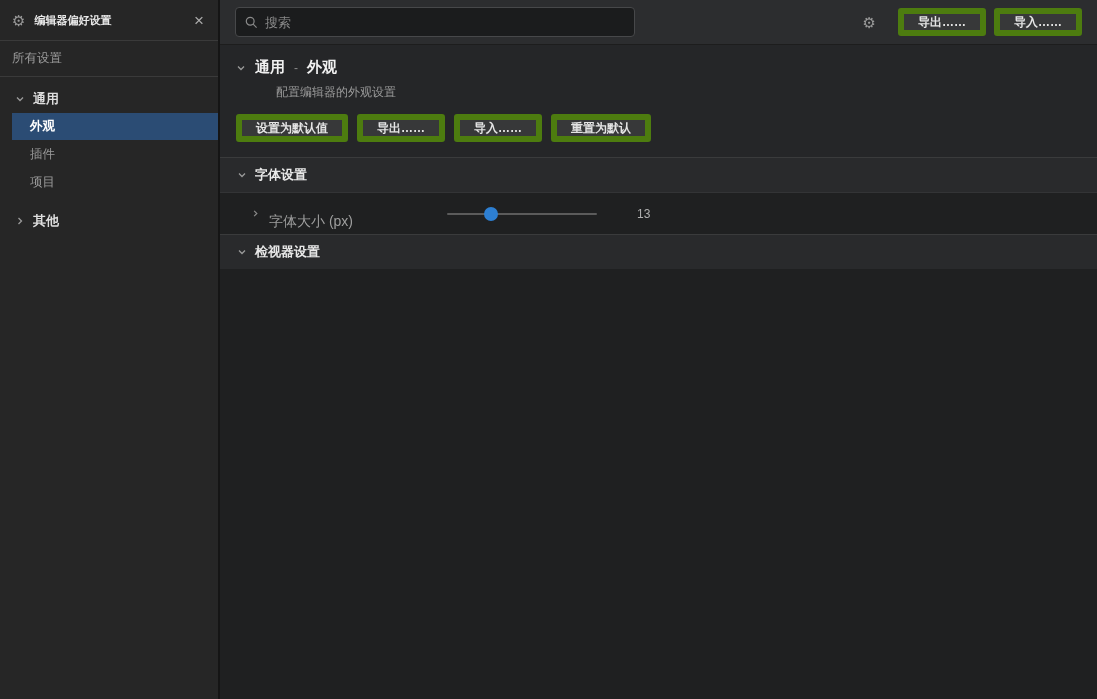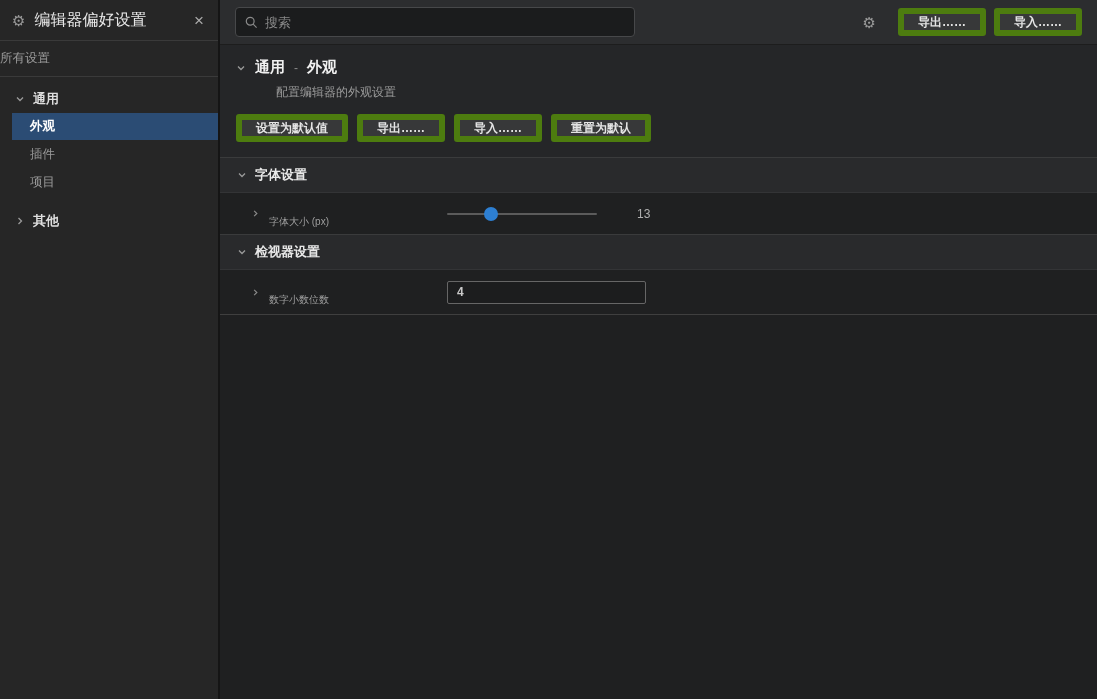--- a/index.html
+++ b/index.html
@@ -6,23 +6,23 @@
   html,body { width:1097px; height:699px; overflow:hidden; background:#1f2021;
     font-family:"Liberation Sans","DejaVu Sans",sans-serif; }
   .app { display:flex; width:1097px; height:699px; }
 
   
   .sidebar { width:220px; height:100%; background:#262626; border-right:2px solid #151515;
     flex:none; display:flex; flex-direction:column; }
   .sb-titlebar { height:41px; display:flex; align-items:center; padding:0 12px;
     border-bottom:1px solid #3a3a3a; gap:9px; }
   .gear { color:#9a9a9a; font-size:15px; line-height:1; }
-  .sb-title { font-size:16px; font-weight:400; color:#e8e8e8; flex:1; }
+  .sb-title { font-size:11px; font-weight:700; color:#e8e8e8; flex:1; }
   .close-x { color:#ababab; font-size:17px; line-height:1; cursor:pointer; padding:0 2px; }
-  .sb-allsettings { height:36px; display:flex; align-items:center; 
+  .sb-allsettings { height:36px; display:flex; align-items:center; padding-left:12px;
     color:#9a9a9a; font-size:12.5px; border-bottom:1px solid #3a3a3a; cursor:pointer; }
   .tree { padding-top:9px; }
   .tree-group { margin-bottom:6px; }
   .tg-row { height:25px; display:flex; align-items:center; padding-left:15px; gap:8px;
     color:#dedede; font-size:13px; font-weight:700; cursor:pointer; }
   .tg-row .chev { color:#9a9a9a; display:flex; }
   .tree-children { margin-left:12px; margin-top:2px; }
   .tc-row { height:27px; display:flex; align-items:center; padding-left:18px;
     color:#9a9a9a; font-size:12.5px; cursor:pointer; margin-bottom:1px; }
   .tc-row.selected { background:#2b4c74; color:#ffffff; font-weight:600; }
@@ -53,21 +53,21 @@
   .hb-subtitle { margin-top:7px; font-size:12px; color:#9b9b9b;padding-left:40px; }
   .hb-buttons { margin-top:13px; display:flex; gap:9px; }
 
   .section-header { height:35px; background:#292a2c; border-top:1px solid #3a3b3c;
     display:flex; align-items:center; padding-left:17px; gap:8px; flex:none; }
   .section-header .chev { color:#9a9a9a; display:flex; }
   .section-title { font-size:13px; font-weight:700; color:#e8e8e8; }
   .srow { display:flex; align-items:center; padding-left:31px; background:#1f2021;
     border-top:1px solid #333436; flex:none; }
   .srow .chev { color:#8a8a8a; display:flex; width:12px; margin-right:6px; }
-  .srow-label { width:178px; color:#9f9f9f; font-size:10px;margin-top:16px; }
+  .srow-label { width:178px; color:#9f9f9f; font-size:14px;margin-top:16px; }
   .row-font { height:42px; }
   .row-decimal { height:46px; border-bottom:1px solid #3f3f3f; }
 
   .slider { position:relative; width:150px; height:14px; cursor:pointer; }
   .slider-track { position:absolute; left:0; right:0; top:6px; height:2px;
     background:#5b5b5b; border-radius:1px; }
   .slider-thumb { position:absolute; top:0; width:14px; height:14px; border-radius:50%;
     background:#2d7fd2; margin-left:-7px; cursor:grab; }
   .slider-value { margin-left:40px; color:#b0b0b0; font-size:12px; }
 
@@ -178,25 +178,16 @@
     </div>
 
     <div class="section-header">
       <span class="chev">
         <svg width="10" height="10" viewBox="0 0 10 10">
             <path d="M2 3.5 L5 6.5 L8 3.5" stroke="currentColor" stroke-width="1.3" fill="none"></path>
           </svg>
       </span>
       <span class="section-title">检视器设置</span>
     </div>
-    <div class="srow row-decimal">
-      <span class="chev">
-        <svg width="9" height="9" viewBox="0 0 10 10">
-            <path d="M3.5 2 L6.5 5 L3.5 8" stroke="currentColor" stroke-width="1.3" fill="none"></path>
-          </svg>
-      </span>
-      <span class="srow-label">数字小数位数</span>
-      <input class="text-input" value="4" style="">
-    </div>
 
     <div class="filler"></div>
   </div>
 </div>
 
 </body></html>

